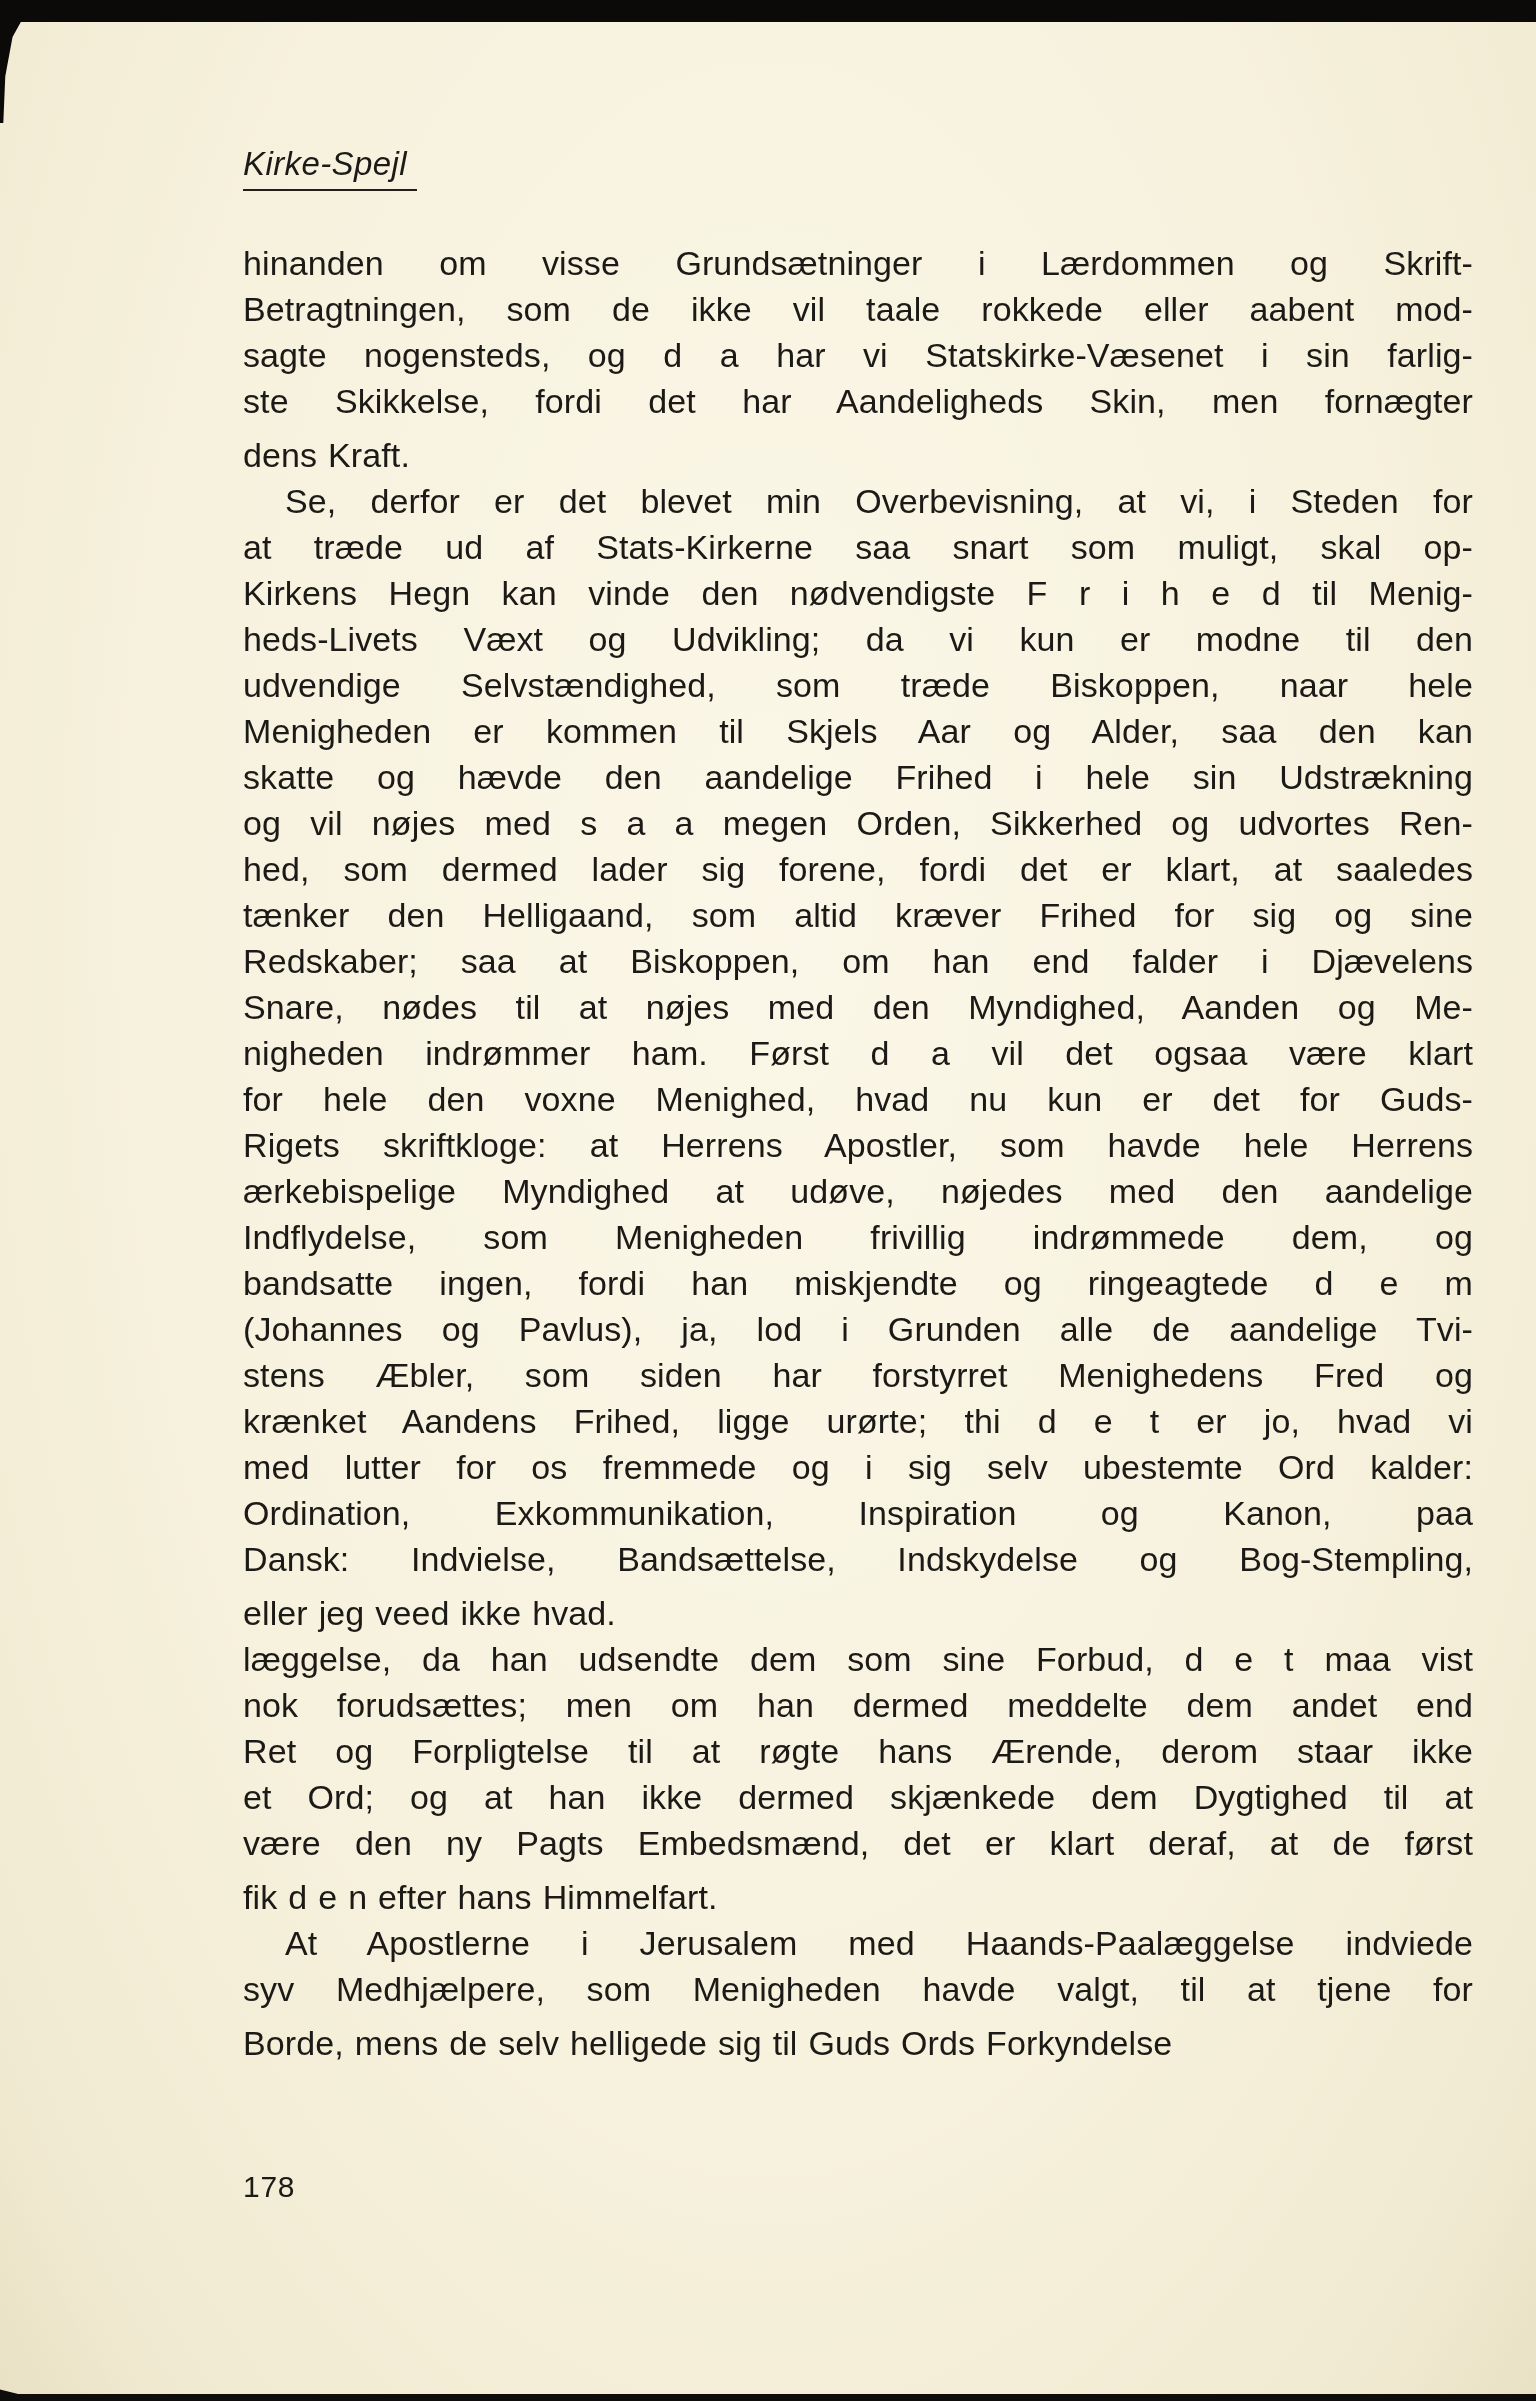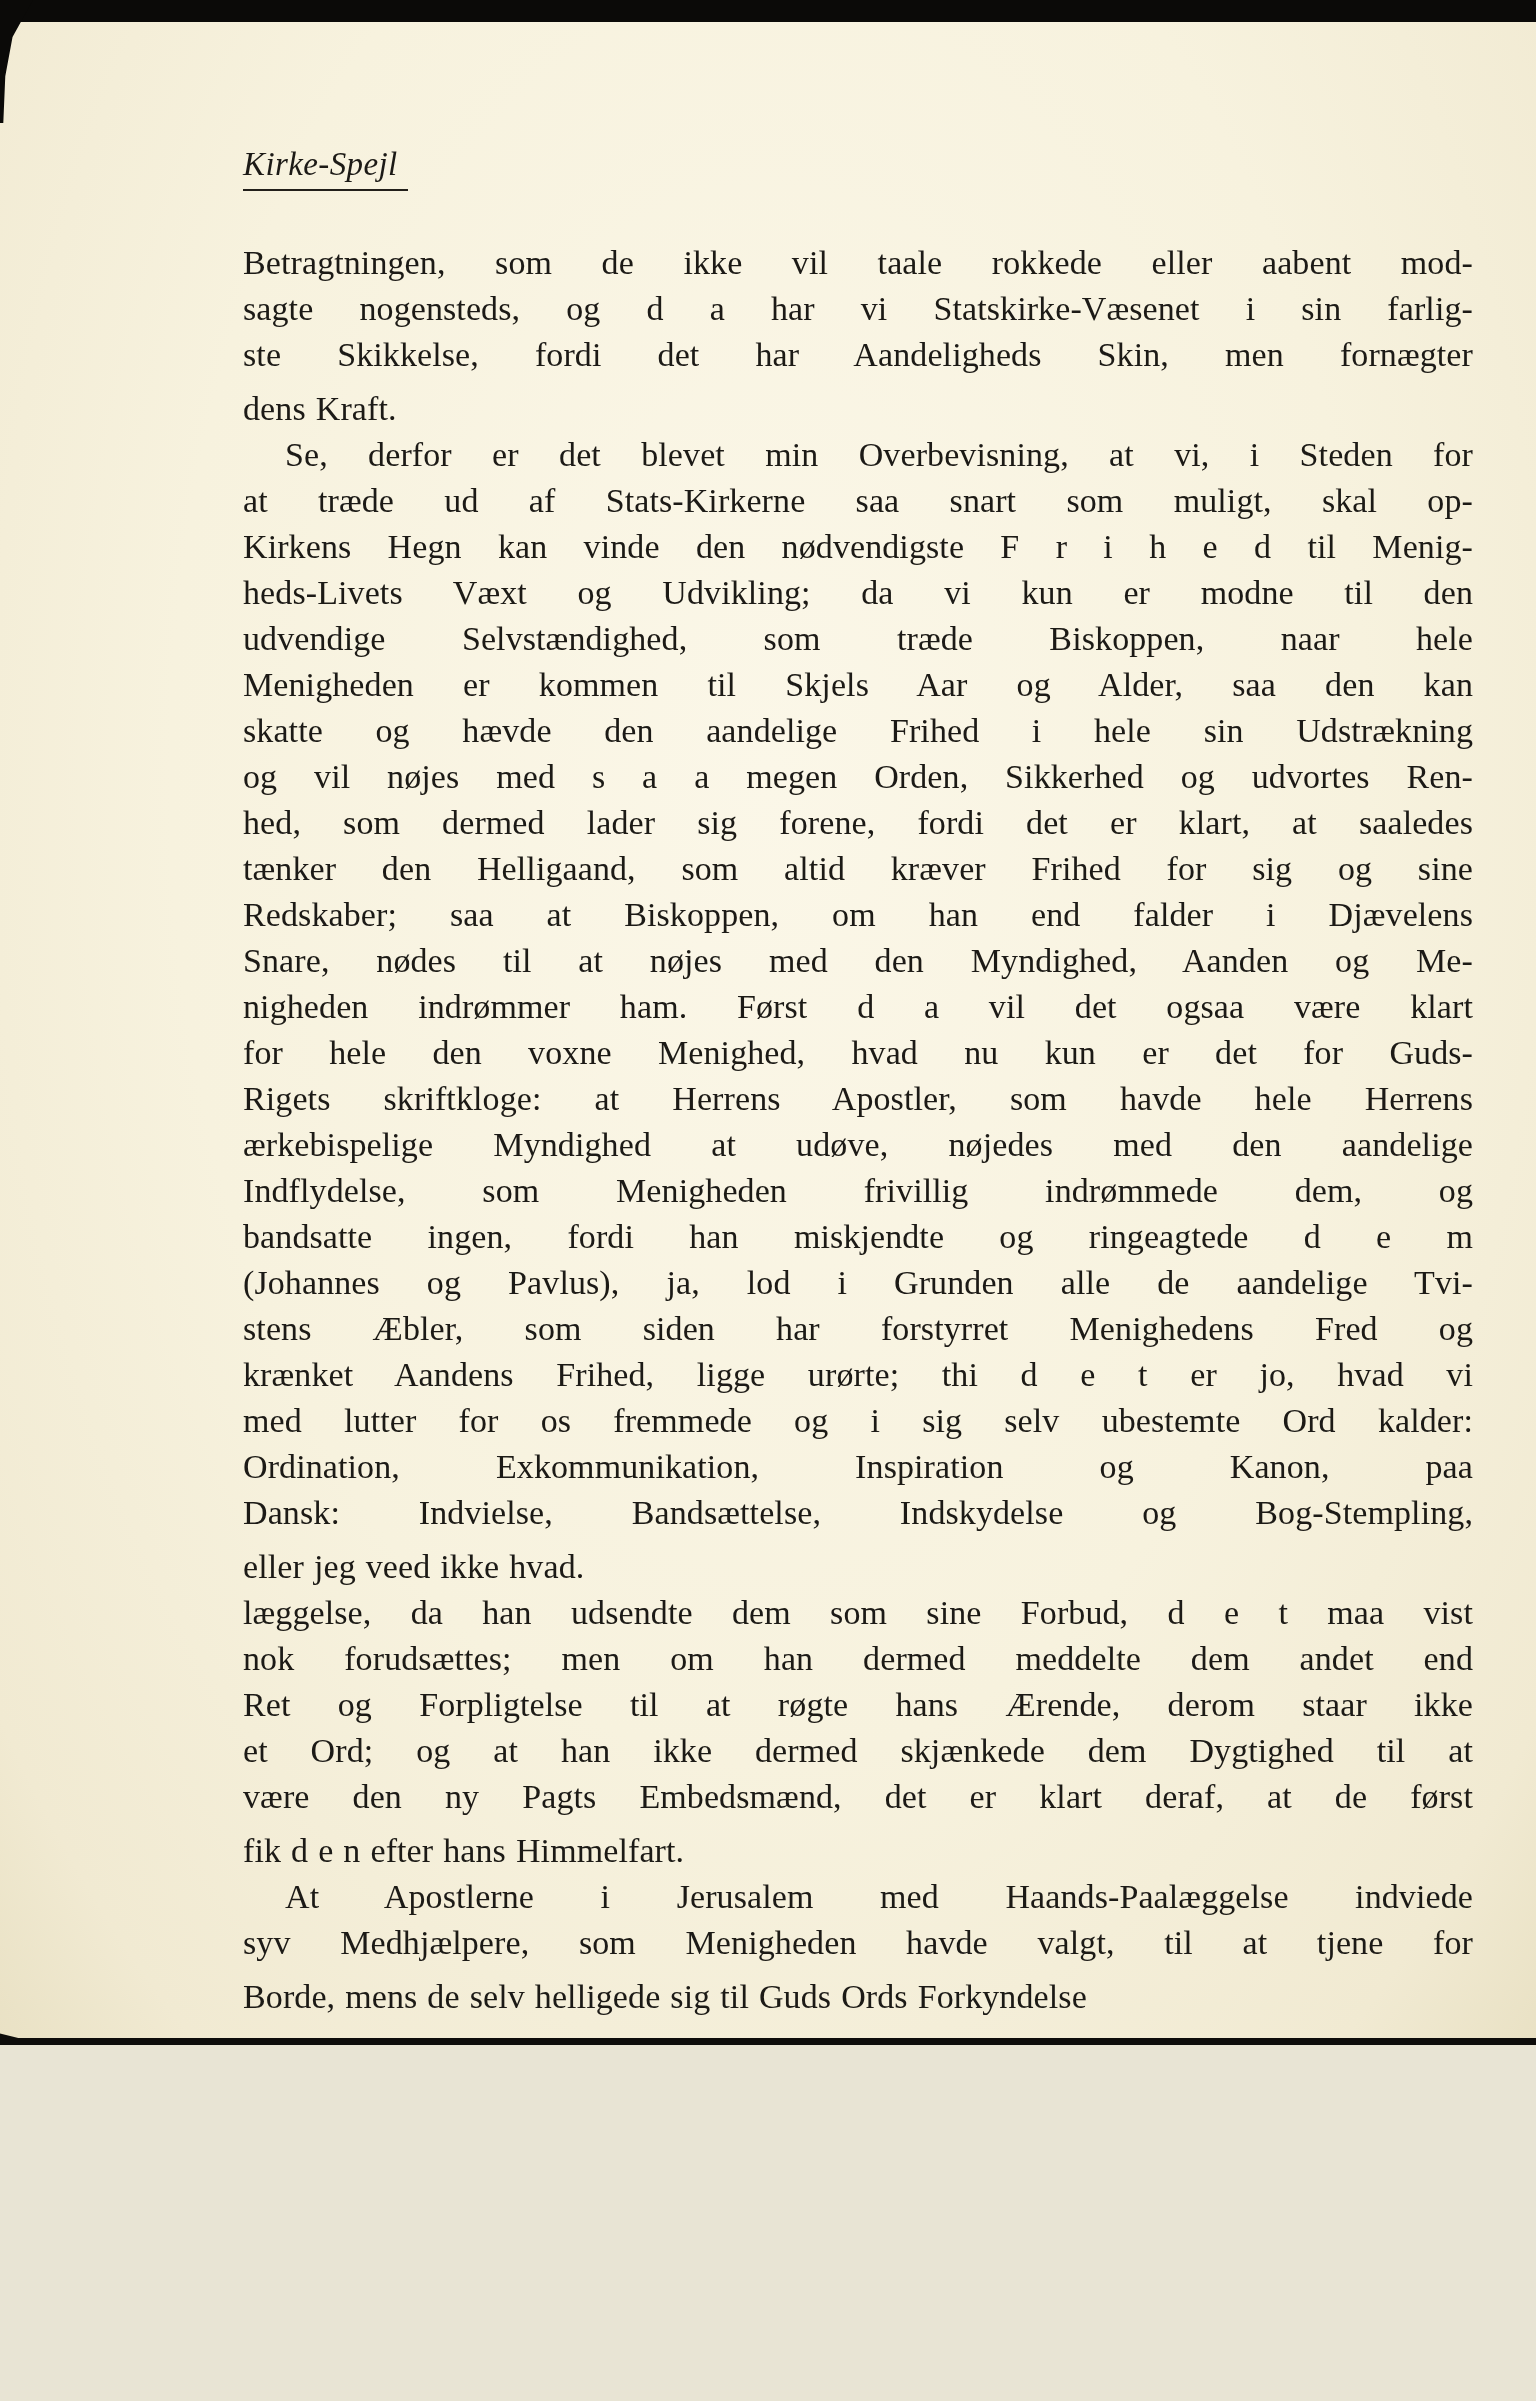--- a/index.html
+++ b/index.html
@@ -3,24 +3,24 @@
 <meta charset="utf-8">
 <style>
   html, body {
     margin: 0;
     padding: 0;
     background: #e8e4d4;
   }
   .page {
     position: relative;
     width: 1537px;
-    height: 2045px;
+    height: 2401px;
     overflow: hidden;
     background: radial-gradient(ellipse at 50% 38%, #fbf7e8 0%, #f7f2de 55%, #f1ead2 88%, #e9e1c4 100%);
-    font-family: Liberation Serif, serif;
+    font-family: Liberation Sans, sans-serif;
     color: #1c1a16;
   }
   .edge-top {
     position: absolute;
     top: 0; left: 0;
     width: 100%;
     height: 22px;
     background: #0b0a08;
   }
   .corner-blob {
@@ -92,20 +92,21 @@
 </head>
 <body>
 
 <div class="page">
   <div class="edge-top"></div>
   <div class="corner-blob"></div>
 
   <div class="running-head">Kirke-Spejl</div>
 
   <div class="text-block">
+      <div class="line">hinanden om visse Grundsætninger i Lærdommen og Skrift-</div>
       <div class="line">Betragtningen, som de ikke vil taale rokkede eller aabent mod-</div>
       <div class="line">sagte nogensteds, og d a har vi Statskirke-Væsenet i sin farlig-</div>
       <div class="line">ste Skikkelse, fordi det har Aandeligheds Skin, men fornægter</div>
       <div class="line last">dens Kraft.</div>
       <div class="line indent">Se, derfor er det blevet min Overbevisning, at vi, i Steden for</div>
       <div class="line">at træde ud af Stats-Kirkerne saa snart som muligt, skal op-</div>
       <div class="line">Kirkens Hegn kan vinde den nødvendigste F r i h e d til Menig-</div>
       <div class="line">heds-Livets Væxt og Udvikling; da vi kun er modne til den</div>
       <div class="line">udvendige Selvstændighed, som træde Biskoppen, naar hele</div>
       <div class="line">Menigheden er kommen til Skjels Aar og Alder, saa den kan</div>

